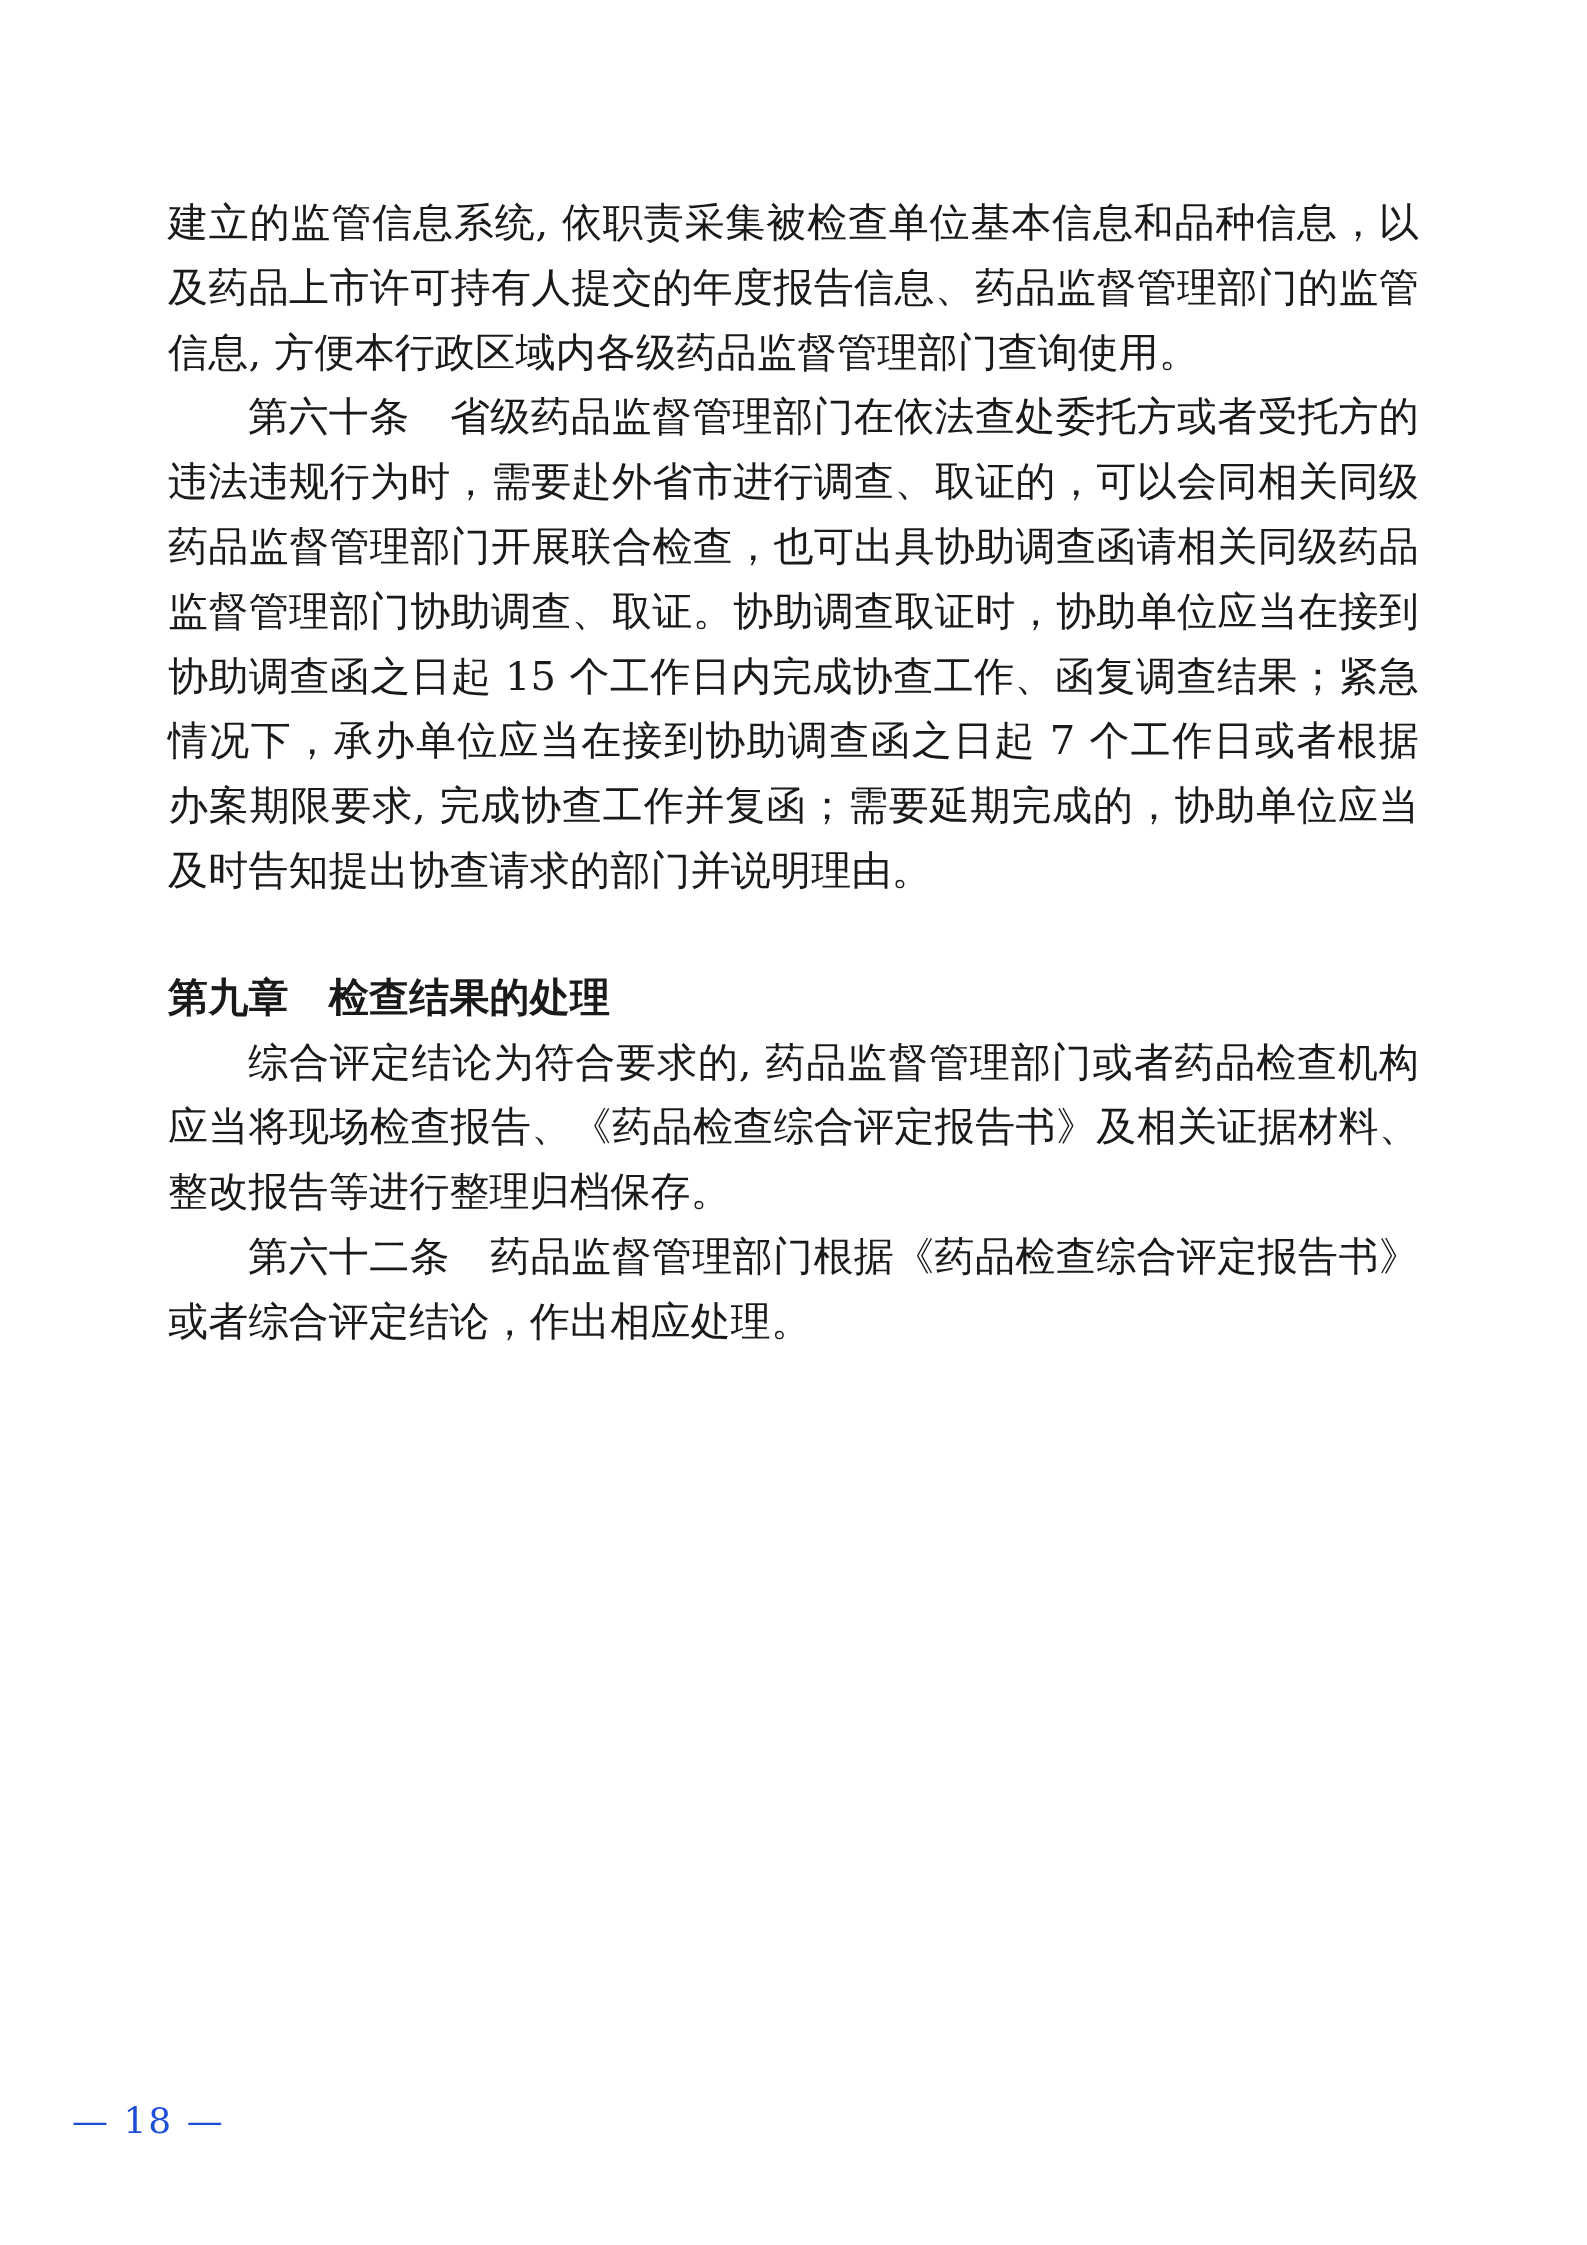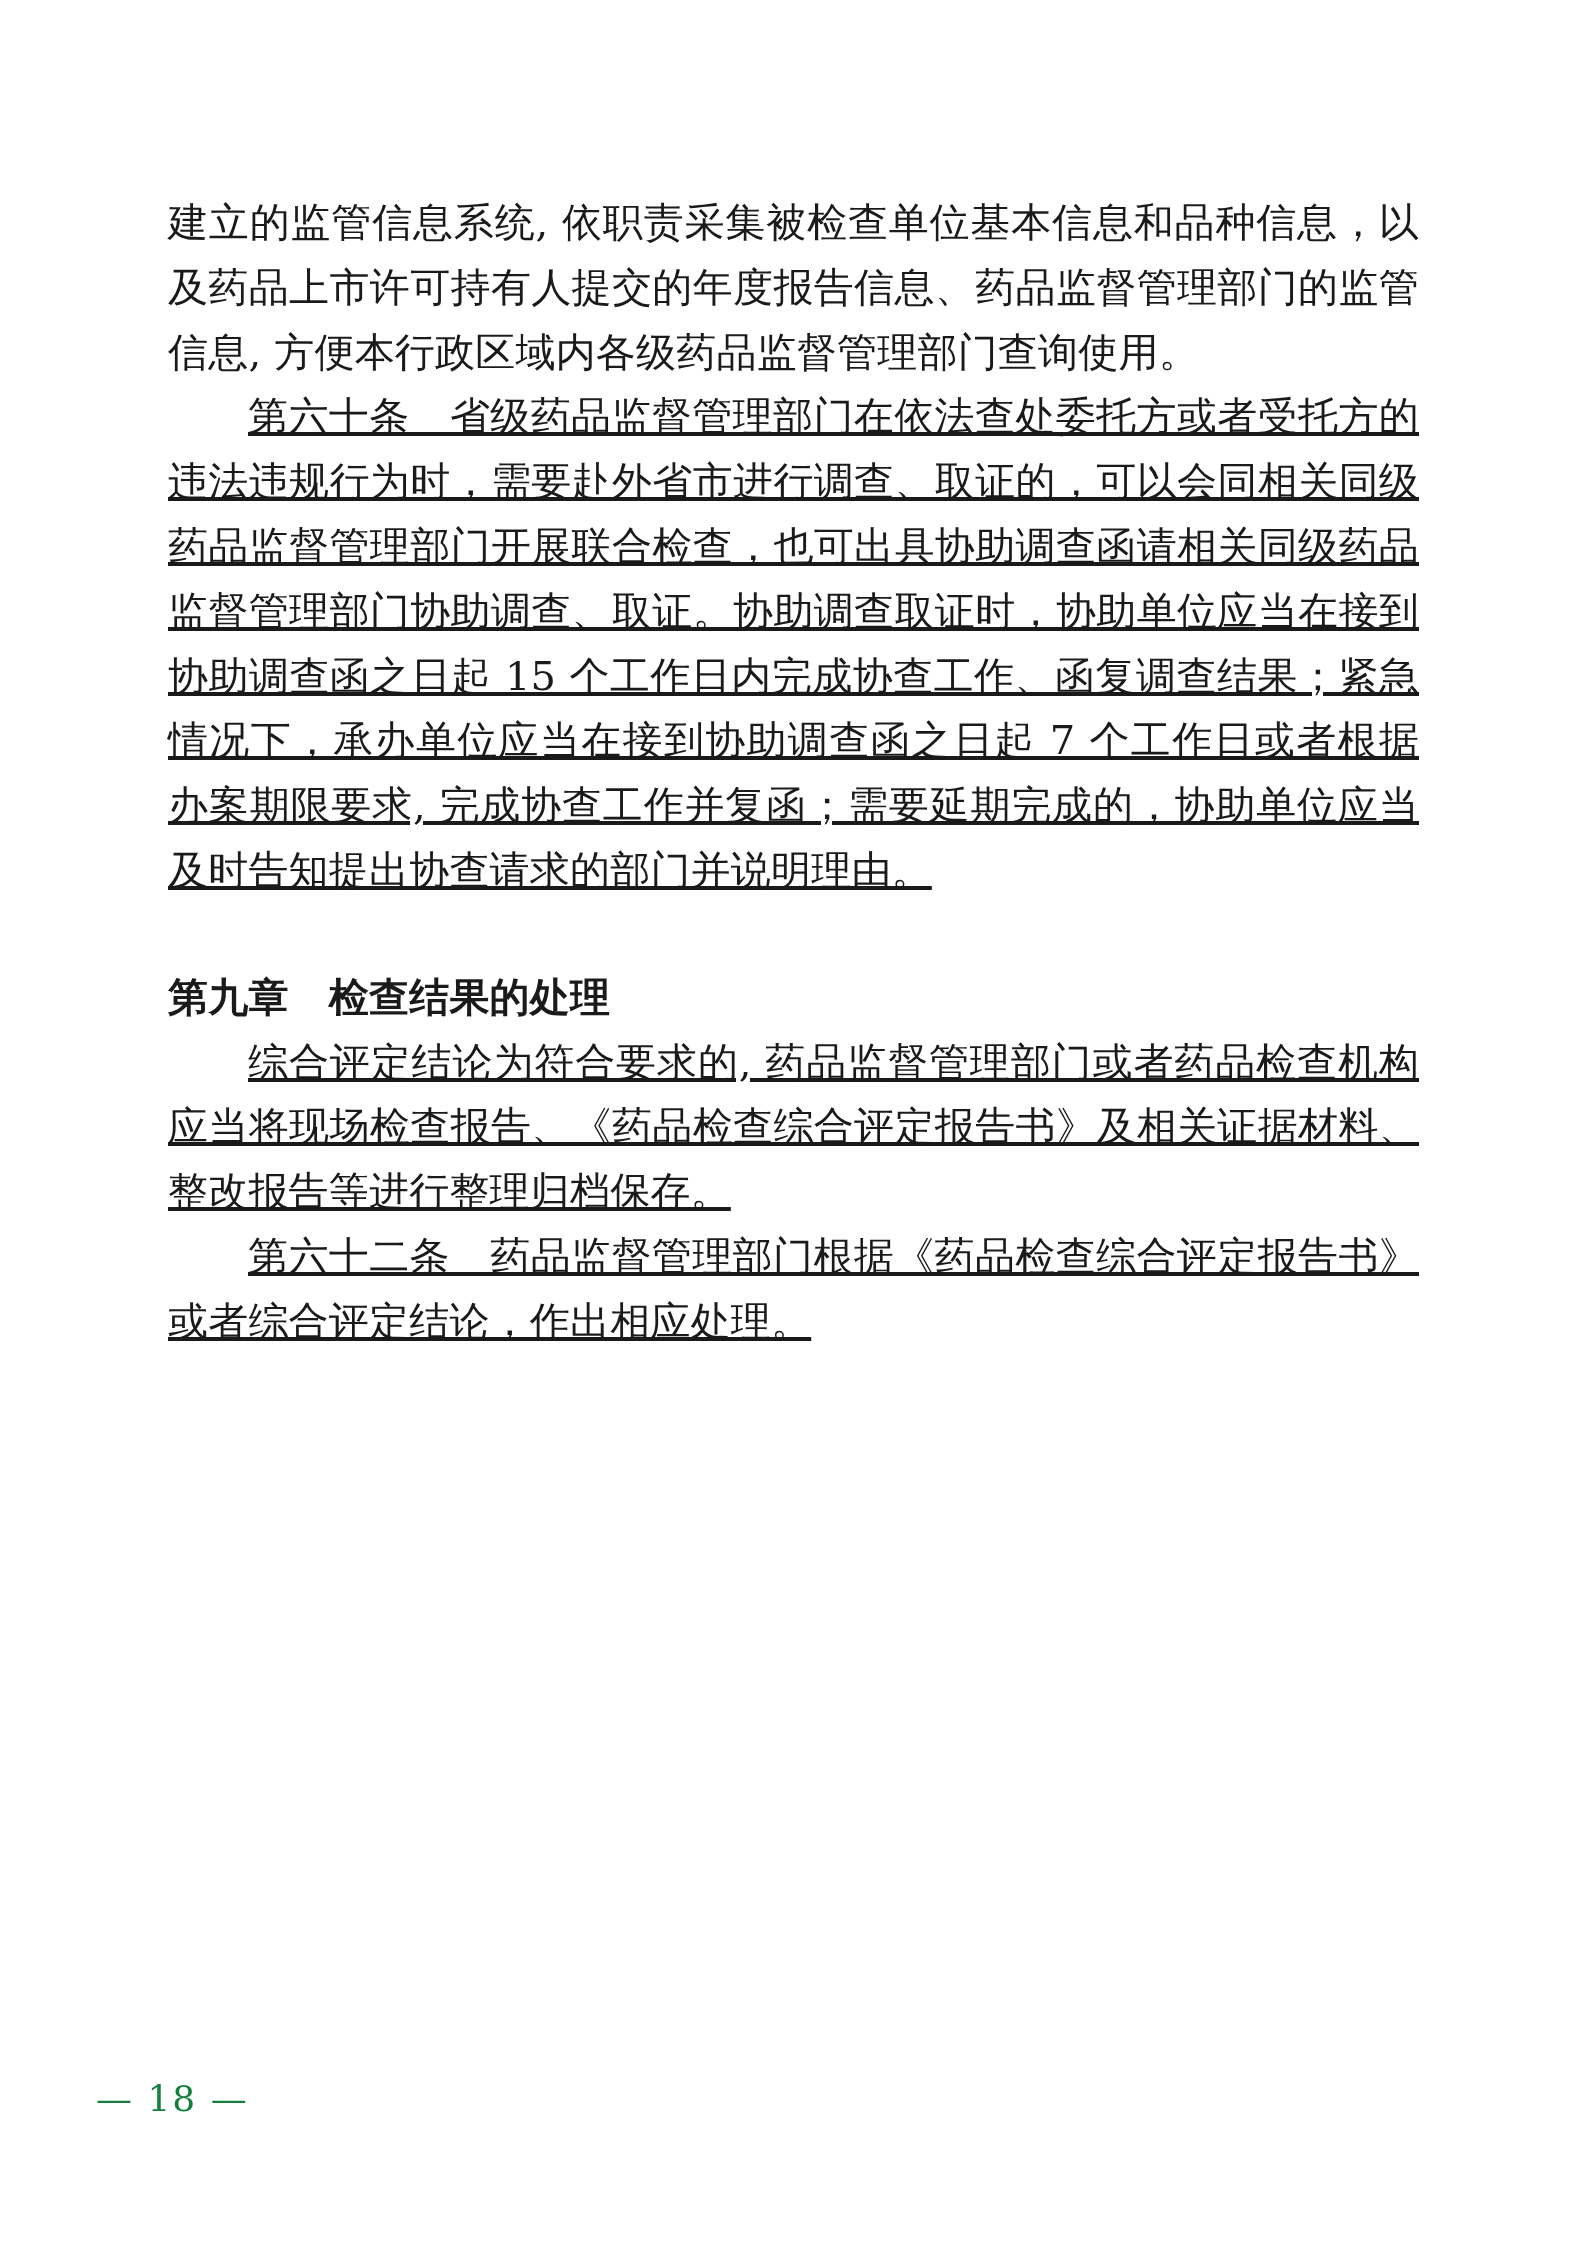--- a/index.html
+++ b/index.html
@@ -26,41 +26,40 @@
     text-align: justify;
     text-justify: inter-ideograph;
     letter-spacing: 0.2px;
   }
   .para {
     margin: 0;
     text-indent: 0;
   }
   .para.indent {
     text-indent: 2em;
-    text-decoration: underline;
   }
   .chapter-title {
     margin: 0;
     text-align: left;
     font-size: 40px;
     line-height: 1.62;
   }
   .gap-before-chapter {
     height: 62px;
   }
   .page-number {
     position: absolute;
     left: 0;
     right: 0;
-    bottom: 126px;
+    bottom: 104px;
     text-align: left;
-    padding-left: 96px;
+    padding-left: 72px;
     font-size: 36px;
     letter-spacing: 2px;
-    color: #15803d;
+    color: #1d4ed8;
   }
 </style>
 </head>
 <body>
 
 <div class="page">
 
   <div class="doc-body">
 
     <p class="para">建立的监管信息系统, 依职责采集被检查单位基本信息和品种信息，以及药品上市许可持有人提交的年度报告信息、药品监督管理部门的监管信息, 方便本行政区域内各级药品监督管理部门查询使用。</p>

